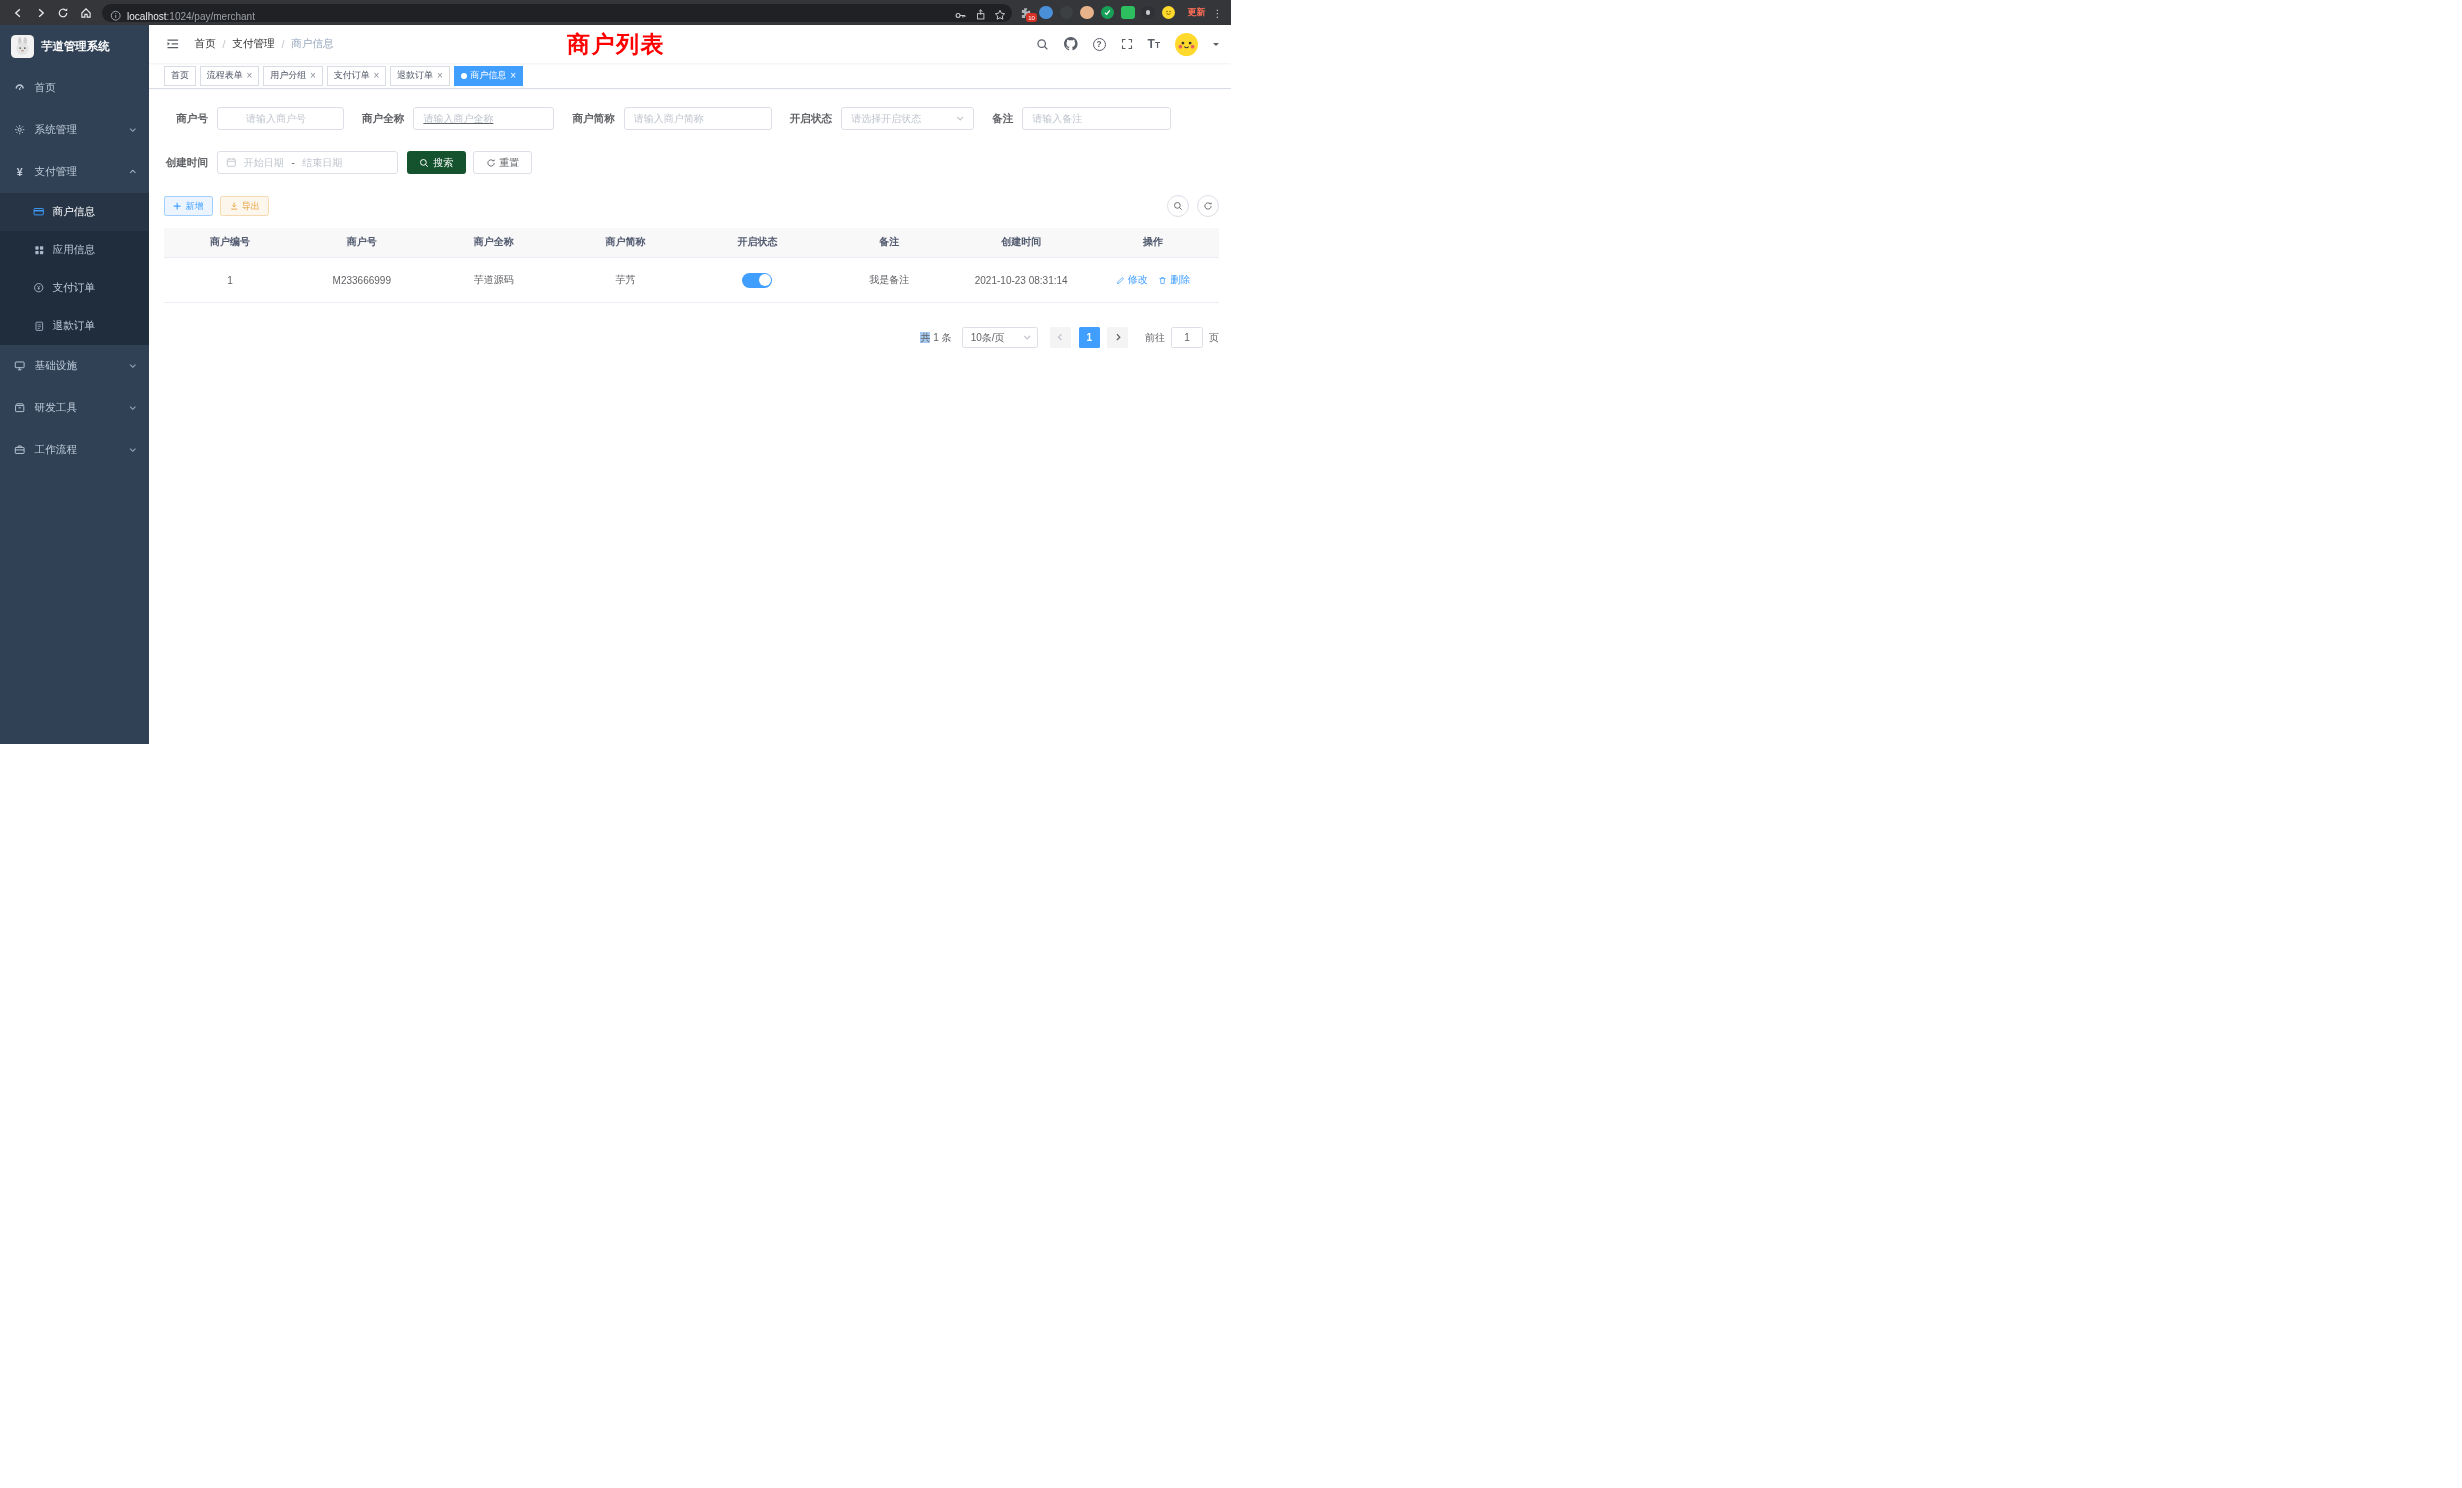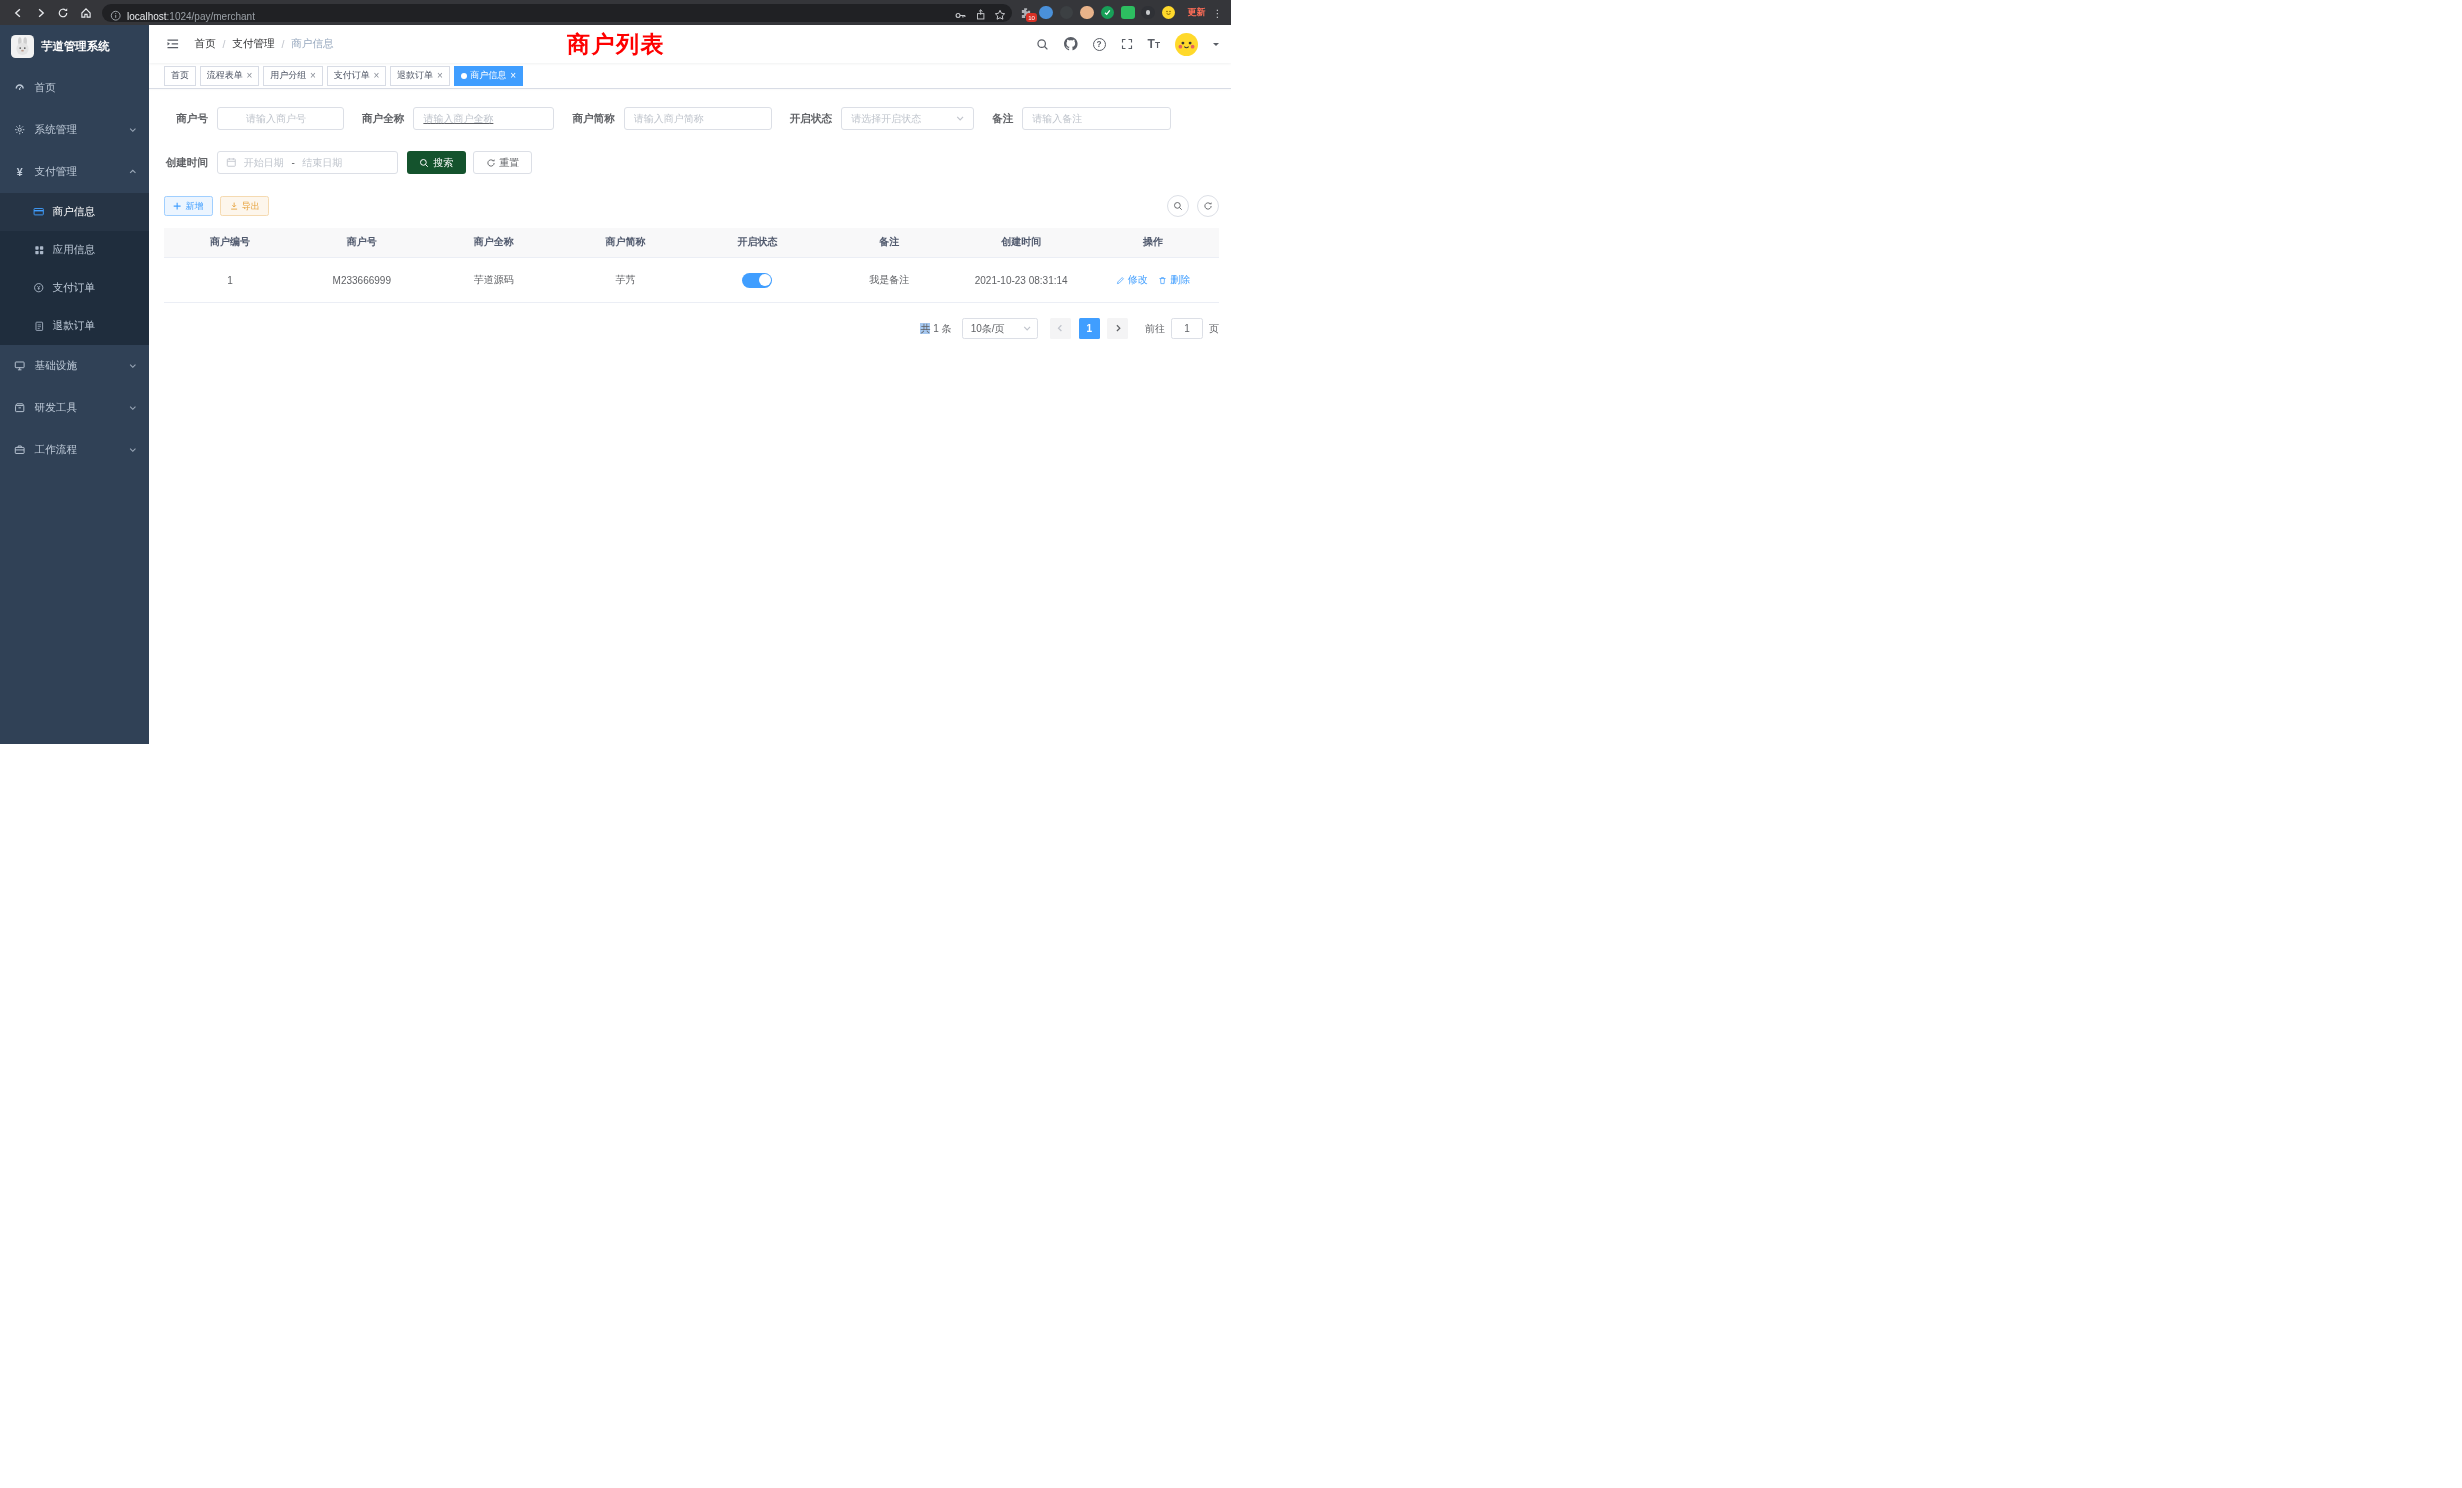--- a/index.html
+++ b/index.html
@@ -84,21 +84,21 @@
   
   table { width:100%; border-collapse:collapse; margin-top:10.6px; font-size:10px; table-layout:fixed; }
   th { background:#f8f8f9; color:#515a6e; font-weight:600; height:30px; text-align:center; border-bottom:0.8px solid #ebeef5; font-size:10px; }
   td { height:45px; text-align:center; color:#606266; border-bottom:0.8px solid #ebeef5; }
   .switch { width:30px; height:15px; background:#409EFF; border-radius:7.6px; display:inline-block; position:relative; cursor:pointer; vertical-align:middle; }
   .switch::after { content:""; position:absolute; top:1.5px; right:1.5px; width:12px; height:12px; background:#fff; border-radius:50%; }
   .link { color:#409EFF; cursor:pointer; display:inline-flex; align-items:center; gap:3px; font-size:10px; }
   .links { display:flex; justify-content:center; gap:10.6px; }
 
   
-  .pager { display:flex; align-items:center; justify-content:flex-end; margin-top:15px; font-size:10px; color:#606266; }
+  .pager { display:flex; align-items:center; justify-content:flex-end; margin-top:24px; font-size:10px; color:#606266; }
   .ptotal { margin-right:10.6px; }
   .hl { background:#a6c8f0; }
   .psize { width:76px; height:21px; border:0.8px solid #dcdfe6; border-radius:2.3px; display:flex; align-items:center; justify-content:space-between; padding:0 6px 0 7.6px; color:#606266; cursor:pointer; margin-right:12px; }
   .pbtn { min-width:21px; height:21px; background:#f4f4f5; border-radius:1.5px; display:flex; align-items:center; justify-content:center; color:#606266; cursor:pointer; }
   .pbtn.disabled { color:#c0c4cc; }
   .pbtn.num { background:#409EFF; color:#fff; font-weight:600; margin:0 7.6px; }
   .goto { display:flex; align-items:center; gap:6px; margin-left:16.7px; }
   .goto input { width:32px; height:21px; border:0.8px solid #dcdfe6; border-radius:2.3px; text-align:center; font-size:10px; color:#606266; outline:none; font-family:inherit; }
 </style>
 </head>

